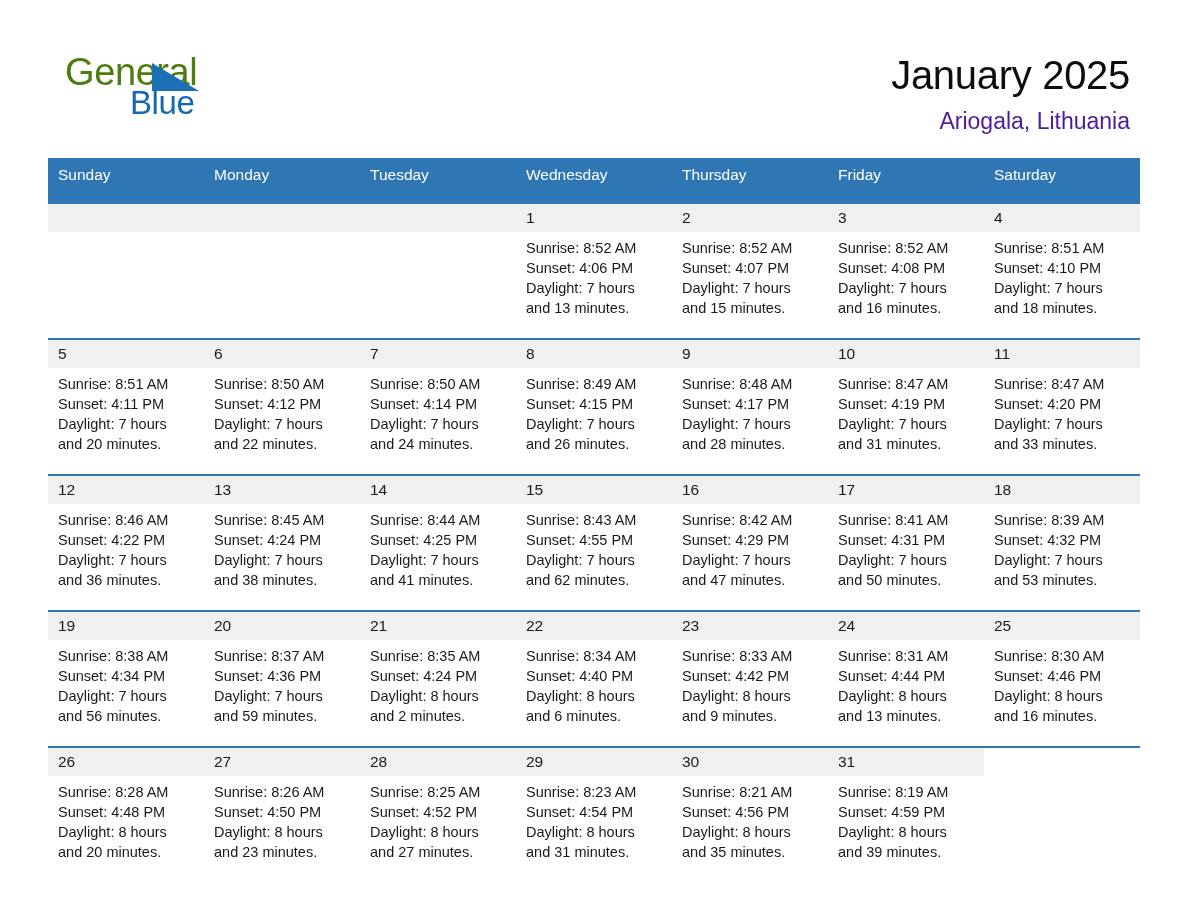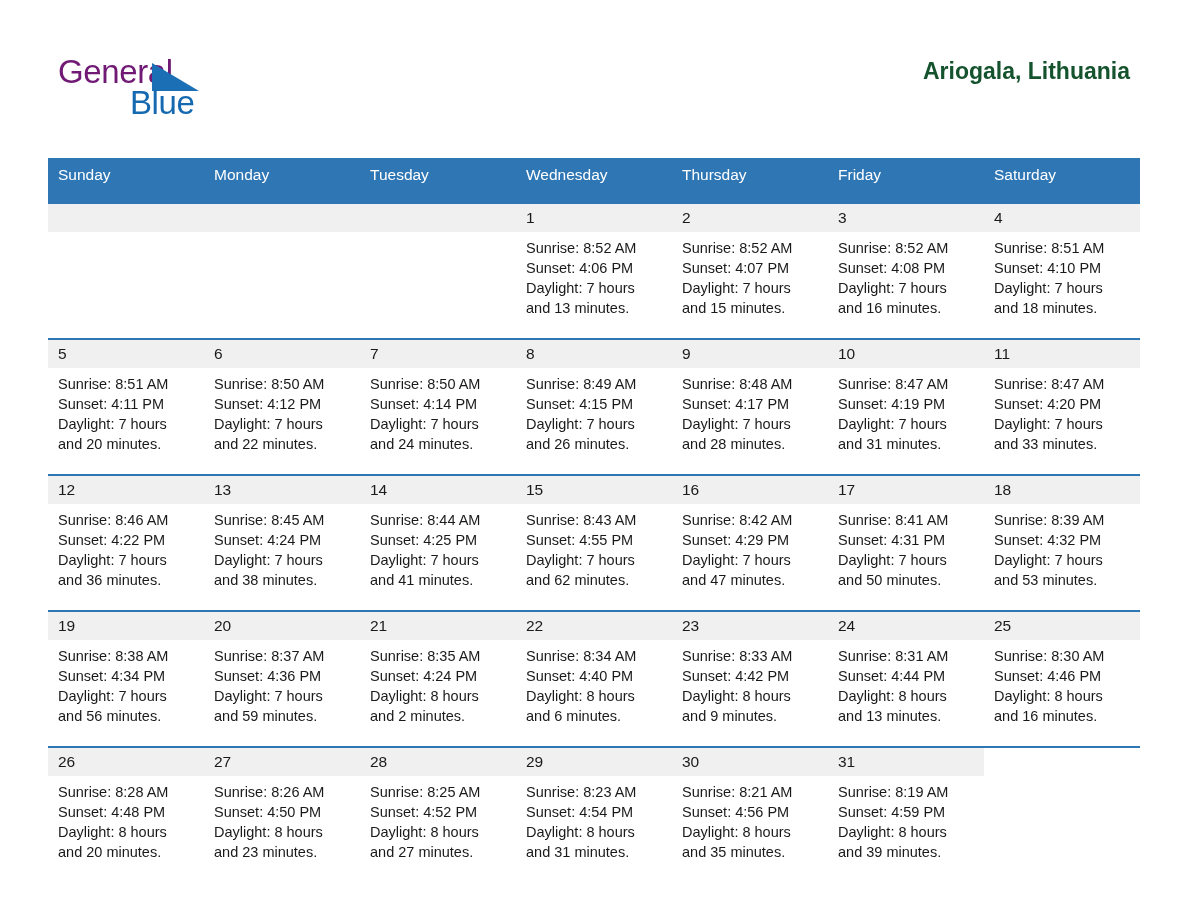--- a/index.html
+++ b/index.html
@@ -30,25 +30,25 @@
   }
   .logo {
     position: absolute;
     left: 58px;
     top: 54px;
     width: 200px;
     height: 70px;
   }
   .logo-general {
     position: absolute;
-    left: 0; top: 0;
-    font-size: 33px;
+    left: 7px; top: 0;
+    font-size: 38px;
     line-height: 36px;
     letter-spacing: -0.4px;
-    color: #701a75;
+    color: #4d7c0f;
     font-family: "Liberation Sans", sans-serif;
   }
   .logo-blue {
     position: absolute;
     left: 72px; top: 31px;
     font-size: 33px;
     line-height: 36px;
     letter-spacing: -0.4px;
     color: #1569b0;
     font-family: "Liberation Sans", sans-serif;
@@ -73,22 +73,22 @@
     line-height: 50px;
     font-weight: normal;
     color: #0d0d0d;
     letter-spacing: -0.3px;
     white-space: nowrap;
   }
   .location-title {
     margin-top: 7px;
     font-size: 23px;
     line-height: 28px;
-    font-weight: bold;
-    color: #14532d;
+    font-weight: normal;
+    color: #4c1d95;
     white-space: nowrap;
   }
 
   
   .calendar {
     position: absolute;
     left: 48px;
     top: 158px;
     width: 1092px;
   }
@@ -146,20 +146,21 @@
 
   <div class="header">
 
     <div class="logo">
       <span class="logo-general">General</span>
       <span class="logo-triangle"></span>
       <span class="logo-blue">Blue</span>
     </div>
 
     <div class="title-block">
+      <div class="month-title">January 2025</div>
       <div class="location-title">Ariogala, Lithuania</div>
     </div>
 
   </div>
 
   <div class="calendar">
     <table class="cal">
       <thead>
         <tr id="weekday-row">
             <th>Sunday</th>

